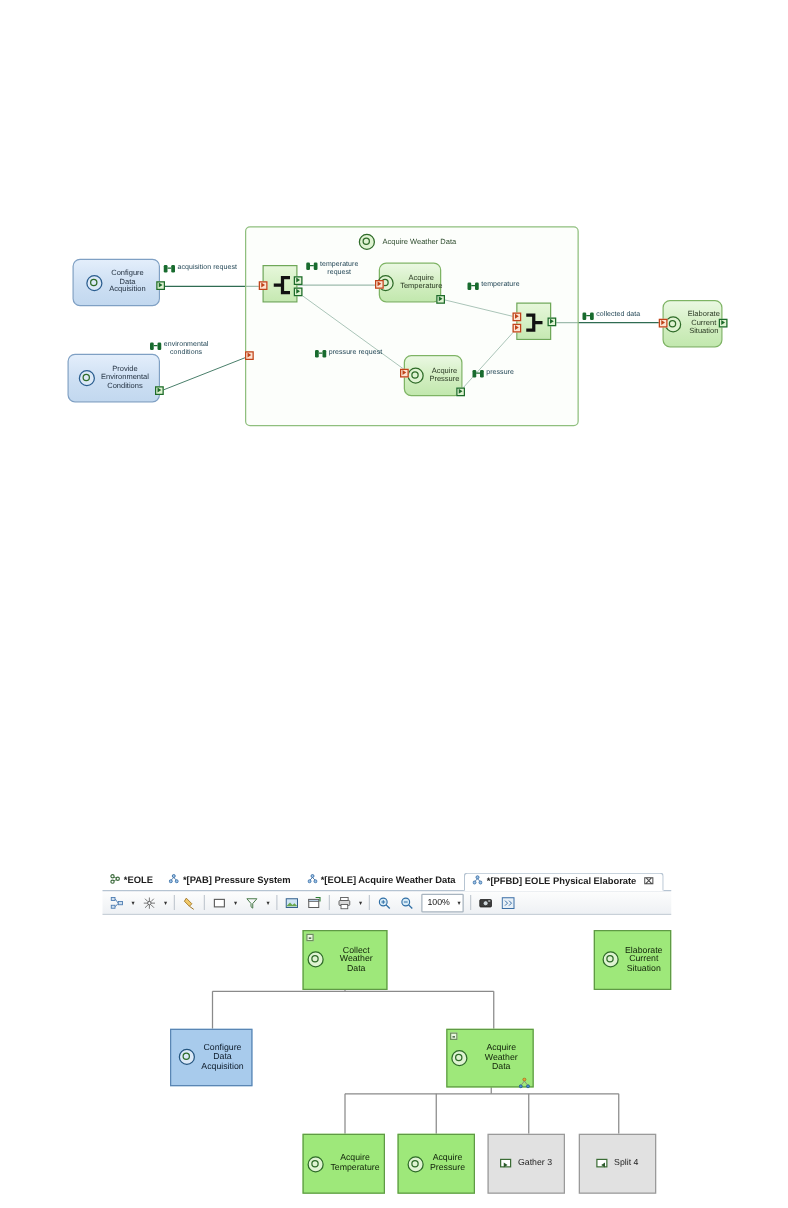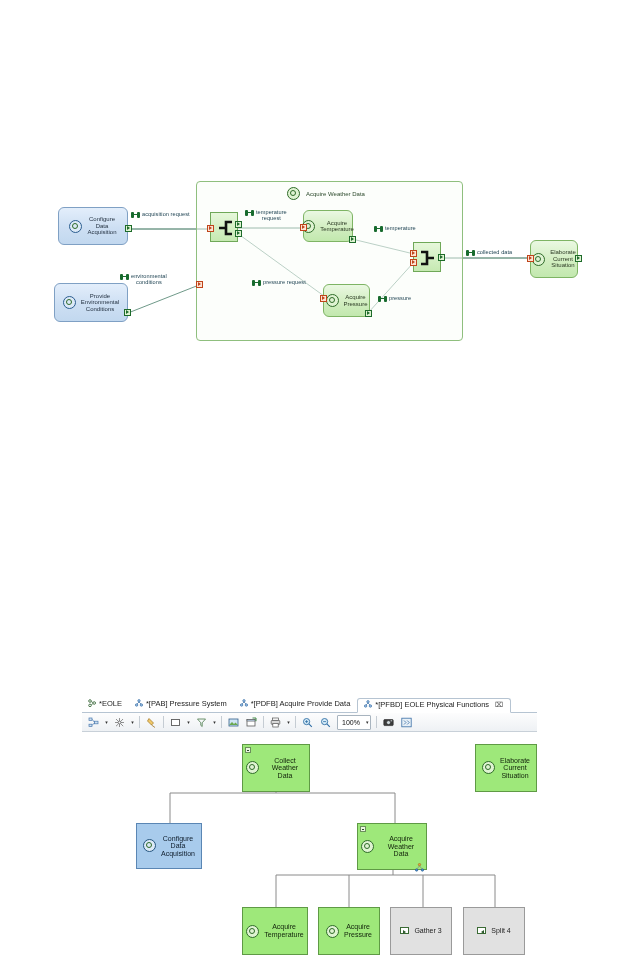--- a/index.html
+++ b/index.html
@@ -216,20 +216,21 @@
   }
   .tab {
     display: flex;
     align-items: center;
     gap: 3px;
     padding: 0 7px 2px 6px;
     height: 15px;
     box-sizing: border-box;
     white-space: nowrap;
     cursor: default;
+    font-weight: bold;
   }
   .tab.active {
     background: #ffffff;
     border: 1px solid #b6c4d2;
     border-bottom: 1px solid #ffffff;
     border-radius: 3px 3px 0 0;
     position: relative;
     top: 1px;
   }
   .tab-close {
@@ -510,33 +511,33 @@
 
       <div class="tab">
         <span class="tab-icon">
           <svg width="8" height="8" viewBox="0 0 8 8">
             <circle cx="4" cy="1.8" r="1.2" fill="#9fc4e8" stroke="#3a6ea5" stroke-width="0.7"></circle>
             <circle cx="1.6" cy="6" r="1.2" fill="#9fc4e8" stroke="#3a6ea5" stroke-width="0.7"></circle>
             <circle cx="6.4" cy="6" r="1.2" fill="#9fc4e8" stroke="#3a6ea5" stroke-width="0.7"></circle>
             <path d="M4,3 L2,5 M4,3 L6,5" stroke="#3a6ea5" stroke-width="0.7"></path>
           </svg>
         </span>
-        <span>*[PDFB] Acquire Provide Data</span>
+        <span>*[EOLE] Acquire Weather Data</span>
       </div>
 
       <div class="tab active">
         <span class="tab-icon">
           <svg width="8" height="8" viewBox="0 0 8 8">
             <circle cx="4" cy="1.8" r="1.2" fill="#9fc4e8" stroke="#3a6ea5" stroke-width="0.7"></circle>
             <circle cx="1.6" cy="6" r="1.2" fill="#9fc4e8" stroke="#3a6ea5" stroke-width="0.7"></circle>
             <circle cx="6.4" cy="6" r="1.2" fill="#9fc4e8" stroke="#3a6ea5" stroke-width="0.7"></circle>
             <path d="M4,3 L2,5 M4,3 L6,5" stroke="#3a6ea5" stroke-width="0.7"></path>
           </svg>
         </span>
-        <span>*[PFBD] EOLE Physical Functions</span>
+        <span>*[PFBD] EOLE Physical Elaborate</span>
         <span class="tab-close">⌧</span>
       </div>
     </div>
 
     <div class="toolbar">
 
       <div class="tb-btn">
         <svg width="11" height="11" viewBox="0 0 11 11">
           <rect x="1" y="1" width="3" height="2.4" fill="#cfe0f0" stroke="#4a7ab0" stroke-width="0.7"></rect>
           <rect x="1" y="7.2" width="3" height="2.4" fill="#cfe0f0" stroke="#4a7ab0" stroke-width="0.7"></rect>

